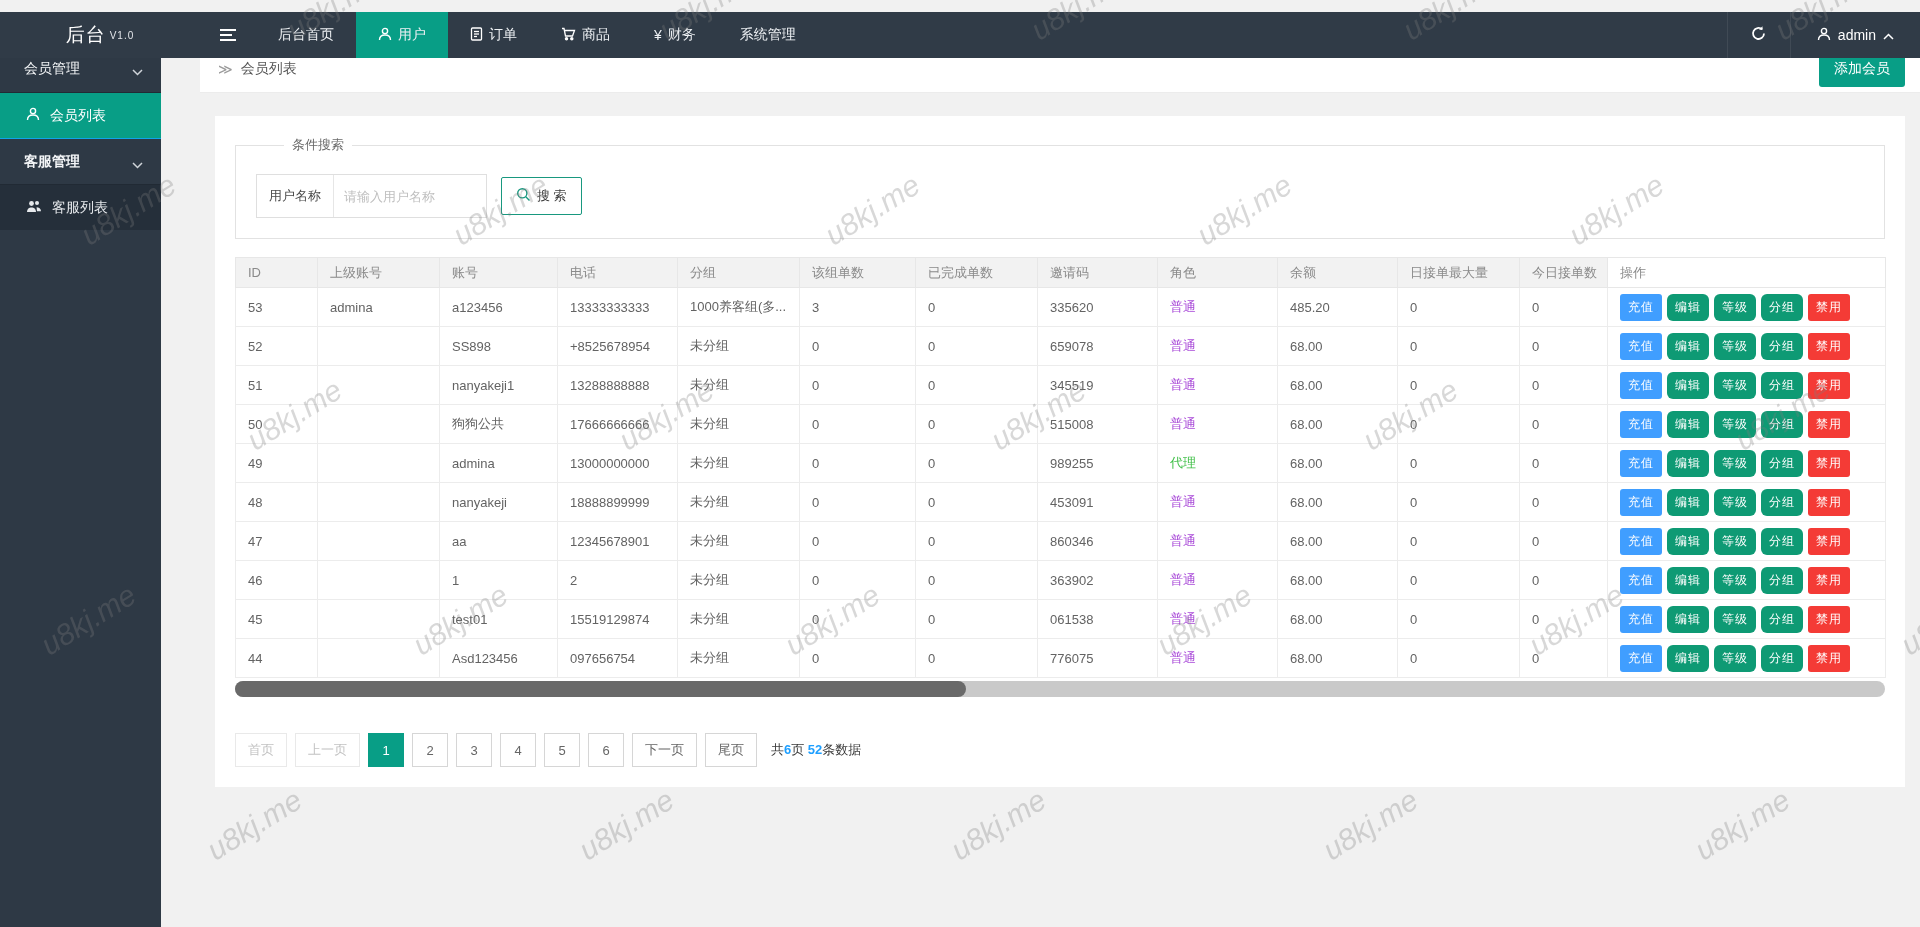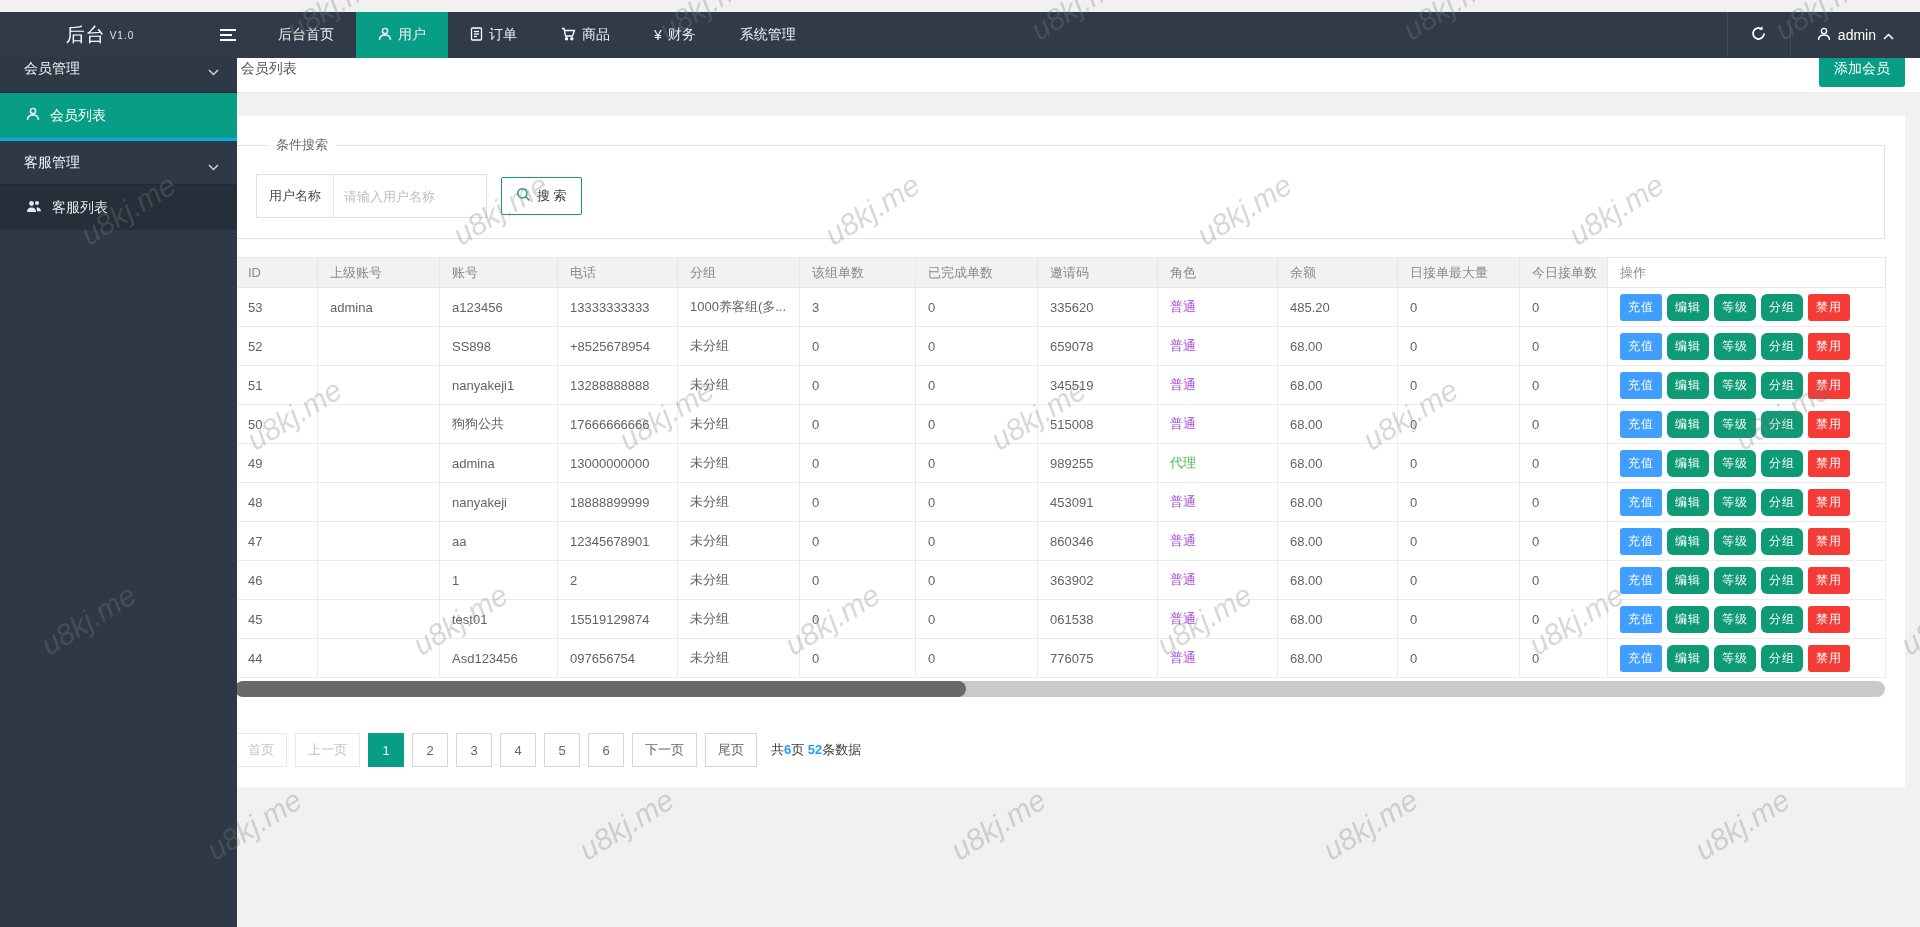--- a/index.html
+++ b/index.html
@@ -17,39 +17,39 @@
   .burger svg { display:block; }
   .nav-tabs { display:flex; align-items:stretch; }
   .nav-tab { display:flex; align-items:center; gap:6px; padding:0 22px; color:#eef1f4; font-size:14px; cursor:pointer; }
   .nav-tab.active { background:#089e86; }
   .nav-tab .yen { font-size:14px; }
   .nav-right { margin-left:auto; display:flex; align-items:stretch; }
   .nav-icon-btn { width:64px; display:flex; align-items:center; justify-content:center; cursor:pointer; border-left:1px solid rgba(255,255,255,.08); border-right:1px solid rgba(255,255,255,.08); }
   .admin-box { display:flex; align-items:center; gap:7px; padding:0 26px; color:#fff; font-size:14px; cursor:pointer; }
 
   
-  .sidebar { position:absolute; left:0; top:46px; width:237px; height:881px; background:#2e3945; z-index:10; }
+  .sidebar { position:absolute; left:0; top:46px; width:161px; height:881px; background:#2e3945; z-index:10; }
   .side-group { height:46px; display:flex; align-items:center; padding:0 20px 0 24px; color:#f3f5f7; font-size:14px; cursor:pointer; position:relative; background:#2e3945; }
   .side-group .chev { position:absolute; right:18px; top:17px; }
   .side-item { height:46px; display:flex; align-items:center; gap:10px; padding-left:26px; color:#e6e9ec; font-size:14px; cursor:pointer; background:#252f3a; border-top:1px solid #212a34; }
   .side-item.active { background:#089e86; color:#fff; }
   .side-item svg { flex:none; }
 
   
   .main { position:absolute; left:200px; top:46px; width:1720px; height:881px; background:#f1f1f1; }
   .crumb-bar { height:47px; background:#fff; display:flex; align-items:center; padding:0 15px 0 18px; border-bottom:1px solid #ececec; }
   .crumb-icon { color:#9a9a9a; font-size:14px; margin-right:8px; }
   .crumb-title { color:#565656; font-size:14px; }
   .add-btn { margin-left:auto; background:#089e86; color:#fff; border:none; border-radius:3px; font-size:14px; padding:9px 15px; cursor:pointer; font-family:inherit; }
 
   .card { margin:23px 15px 15px 15px; background:#fff; padding:20px; min-height:650px; }
 
   
   fieldset.search { border:1px solid #e2e2e2; padding:14px 20px 20px 20px; margin-bottom:18px; }
-  fieldset.search legend { font-size:13px; color:#6a6a6a; padding:0 8px; margin-left:12px; }
+  fieldset.search legend { font-size:13px; color:#6a6a6a; padding:0 8px; margin-left:28px; }
   .search-row { display:flex; align-items:center; gap:14px; margin-top:6px; }
   .input-group { display:flex; align-items:center; border:1px solid #dfdfdf; height:44px; background:#fff; }
   .input-group label { padding:0 12px; font-size:13px; color:#4a4a4a; height:100%; display:flex; align-items:center; border-right:1px solid #e6e6e6; }
   .input-group input { border:none; outline:none; height:36px; width:152px; padding:0 10px; font-size:13px; color:#333; font-family:inherit; }
   .input-group input::placeholder { color:#bfbfbf; }
   .search-btn { display:flex; align-items:center; gap:6px; height:38px; padding:0 14px; background:#fff; border:1px solid #18987f; border-radius:2px; font-size:13px; color:#3a3a3a; cursor:pointer; font-family:inherit; }
 
   
   table.grid { width:1650px; border-collapse:collapse; table-layout:fixed; }
   .grid th { height:30px; background:#f2f2f2; font-weight:normal; font-size:13px; color:#8a8a8a; text-align:left; padding:0 0 0 12px; border:1px solid #e7e7e7; white-space:nowrap; overflow:hidden; }
@@ -176,21 +176,21 @@
     </div>
     <div class="side-item active">
       <span>
         <svg width="14" height="14" viewBox="0 0 14 14" fill="none" stroke="#fff" stroke-width="1.4">
             <circle cx="7" cy="4" r="2.6"></circle>
             <path d="M1.5 13 C1.5 9.5 4 8 7 8 C10 8 12.5 9.5 12.5 13"></path>
           </svg>
       </span>
       <span>会员列表</span>
     </div>
-    <div class="side-group" style="border-top:3px solid #0ea5e9;">
+    <div class="side-group" style="border-top:1px solid #0ea5e9;font-weight:bold;">
       <span>客服管理</span>
       <span class="chev">
         <svg width="11" height="7" viewBox="0 0 11 7" fill="none" stroke="#cfd4d9" stroke-width="1.5">
             <path d="M1 1 L5.5 5.5 L10 1"></path>
           </svg>
       </span>
     </div>
     <div class="side-item">
       <span>
         <svg width="16" height="14" viewBox="0 0 16 14" fill="#e6e9ec">

